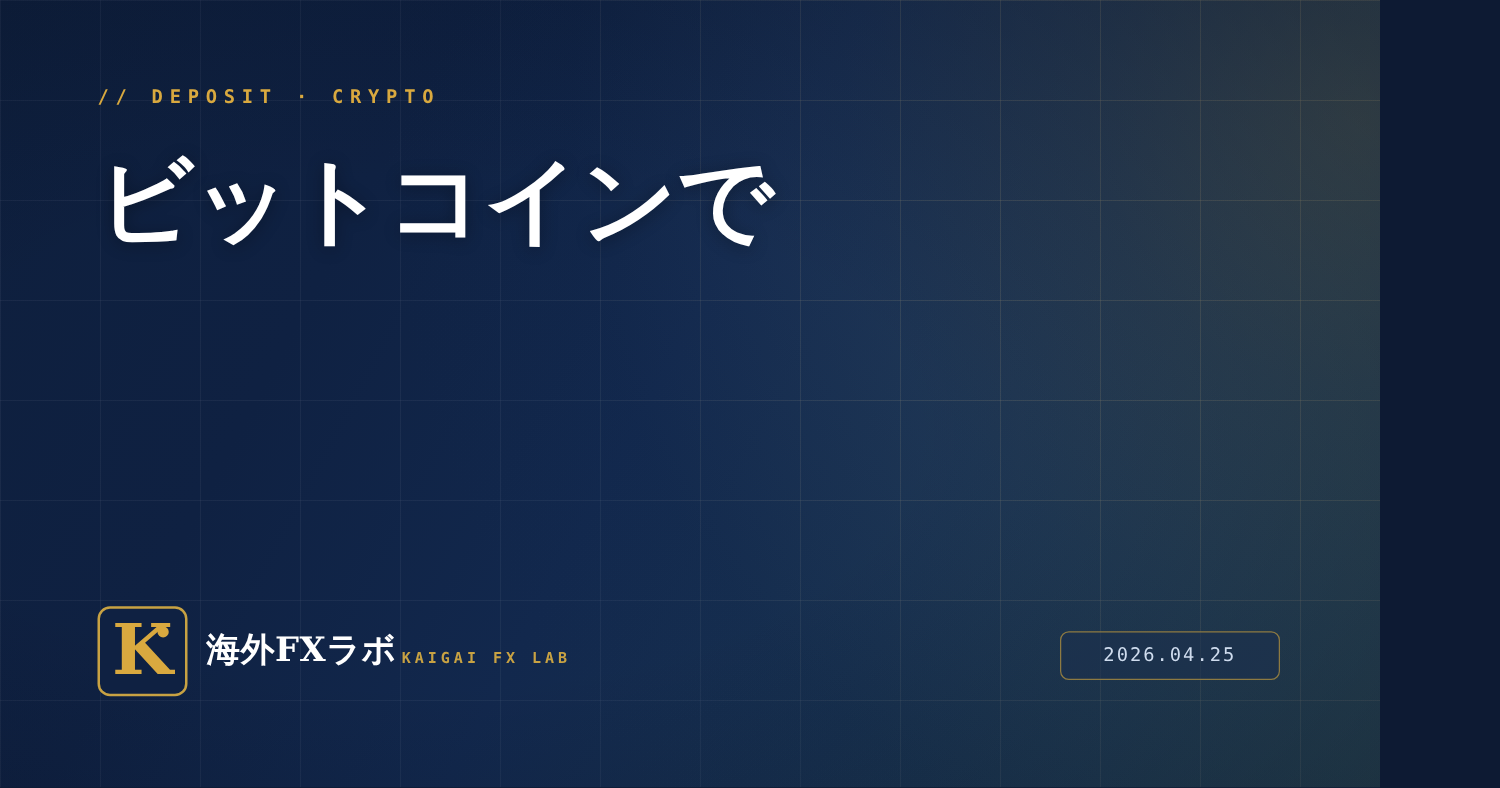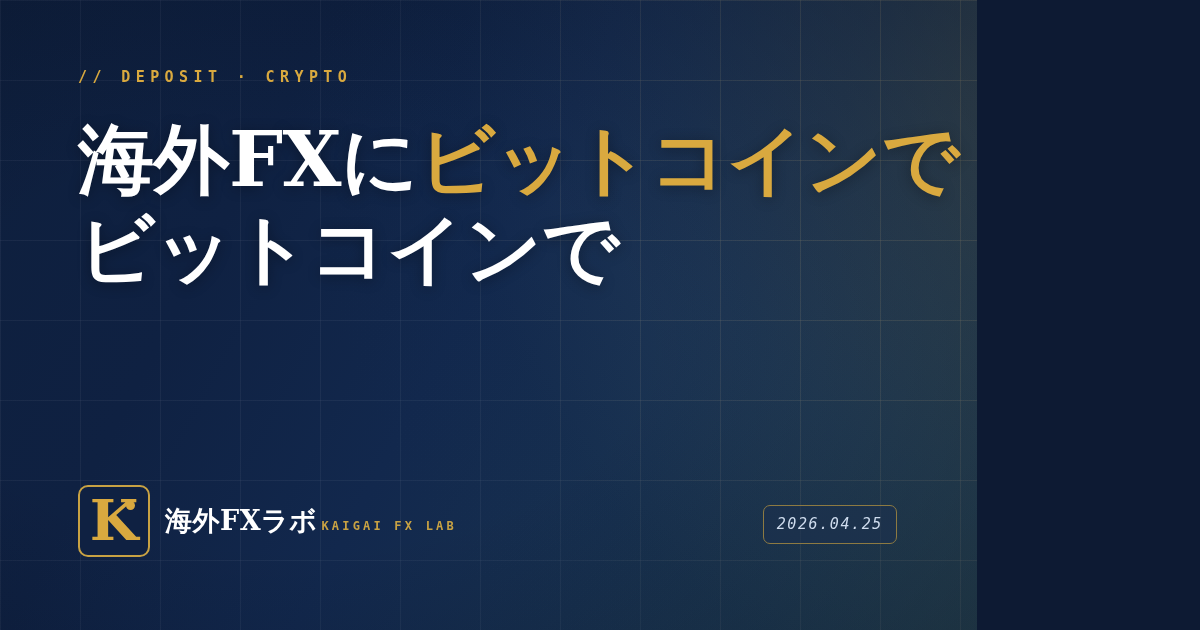--- a/index.html
+++ b/index.html
@@ -7,21 +7,21 @@
   html, body {
     width:1200px; height:630px;
     background:#0d1a33;
     font-family:"Liberation Sans", sans-serif;
     overflow:hidden;
   }
 
   
   #ogp-canvas{
     position:relative;
-    width:977px; height:630px;
+    width:1104px; height:630px;
     overflow:hidden;
     background:
       radial-gradient(circle at 1090px 95px,
         rgba(196,162,86,0.20) 0%,
         rgba(150,140,110,0.13) 18%,
         rgba(90,110,130,0.10) 34%,
         rgba(30,60,95,0.02) 52%,
         rgba(0,0,0,0) 66%),
       linear-gradient(118deg,
         #0e1f3d 0%,
@@ -128,47 +128,43 @@
     font-weight:bold;
     font-size:12px;
     letter-spacing:3.2px;
     color:#c8a243;
     white-space:nowrap;
     margin-top:12px;
   }
 
   .date-badge{
     position:absolute; right:80px; top:505px;
-    padding:9px 13px 10px;
+    padding:9px 34px 10px;
     border:1px solid #8d7a42;
     border-radius:7px;
     background:rgba(28,48,78,0.55);
     font-family:"DejaVu Sans Mono", monospace;
     font-size:15px;
     letter-spacing:1.6px;
     color:#cfdcee;
     white-space:nowrap;
-    font-style:italic;
   }
 </style>
 </head>
 <body>
 
 <div id="ogp-canvas">
 
   <div class="grid-overlay"></div>
   <div class="grid-warm"></div>
   <div class="vignette"></div>
 
   <div class="eyebrow">// DEPOSIT · CRYPTO</div>
 
   <h1 class="headline">
-    <span class="hl-line">
-      <span>海外FXに</span><span class="hl-gold">ビットコインで</span>
-    </span>
     <span class="hl-line">ビットコインで</span>
   </h1>
 
   <div class="brand-lockup">
     <div class="logo-mark">
       <span class="k-glyph">K</span>
       <span class="k-dot"></span>
     </div>
     <div class="brand-text">
       <span class="brand-jp">海外FXラボ</span>

